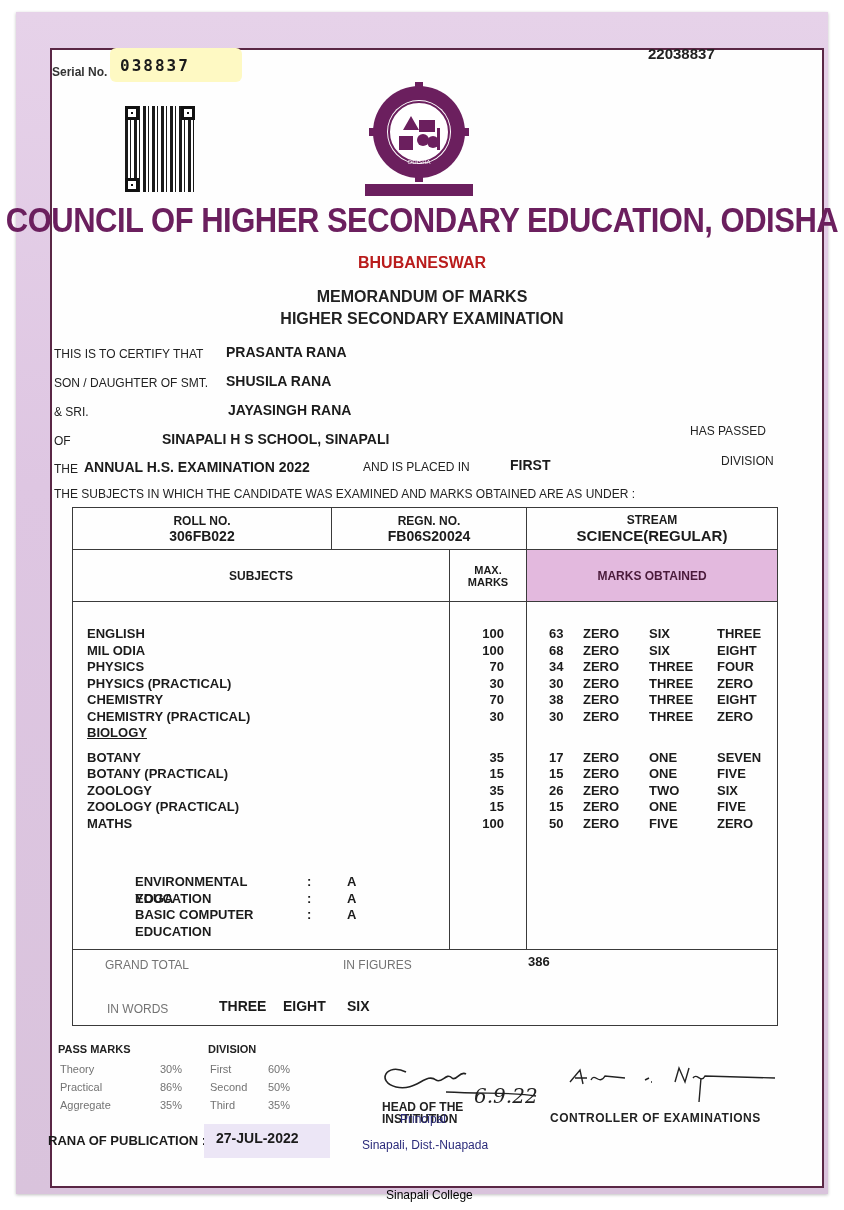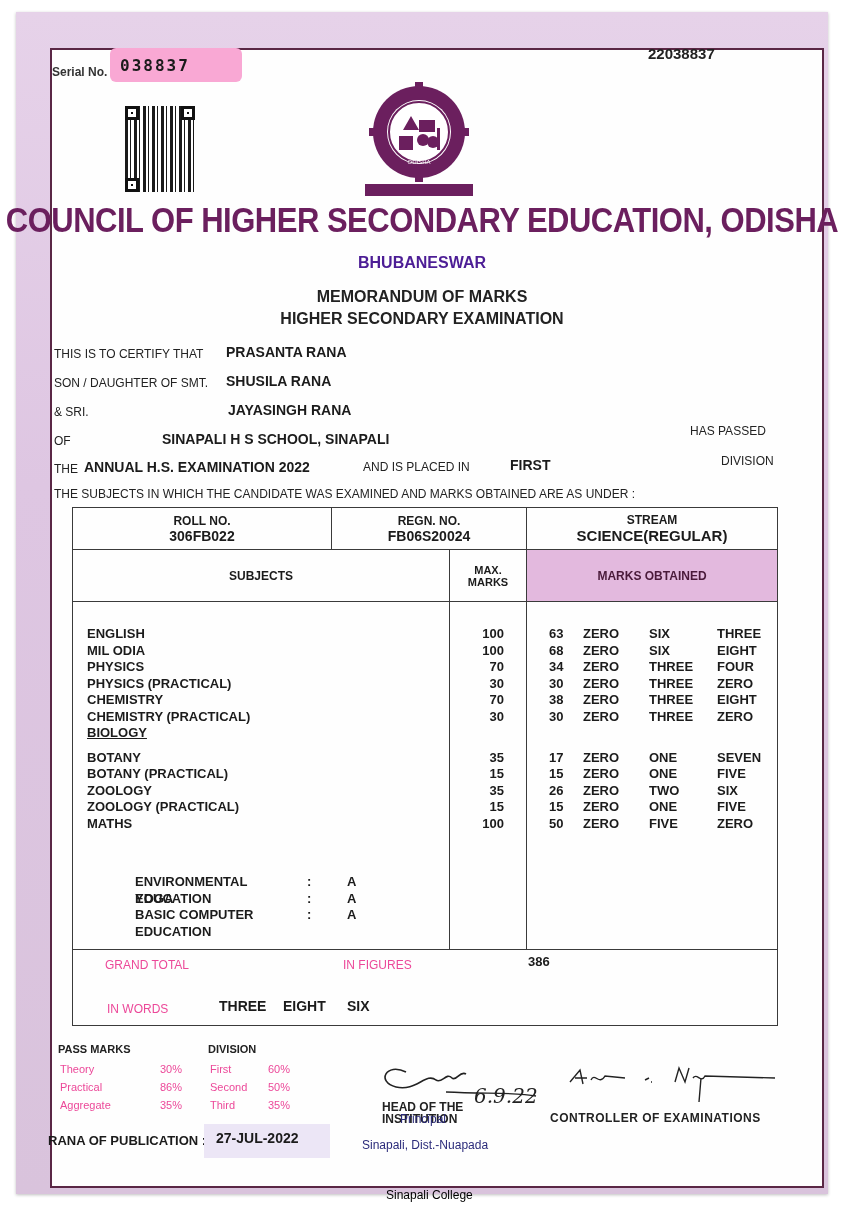--- a/index.html
+++ b/index.html
@@ -17,60 +17,60 @@
   .inner {
     position:absolute; left:34px; top:36px; width:774px; height:1140px;
     background:#fefefe;
     border:2px solid #5a2745;
     box-sizing:border-box;
   }
   .abs { position:absolute; }
   .serial-label { left:52px; top:65px; font-size:12px; font-weight:bold; color:#333; }
   .serial-box {
     left:110px; top:48px; width:132px; height:34px; border-radius:6px;
-    background:#f9a8d4; box-sizing:border-box; padding:8px 0 0 10px;
+    background:#fef9c3; box-sizing:border-box; padding:8px 0 0 10px;
     font-family:"DejaVu Sans Mono", monospace; font-weight:bold; font-size:16px; letter-spacing:2px; color:#1a1a1a;
   }
   .docno { left:648px; top:45px; font-size:15px; font-weight:bold; color:#222; }
   .qr {
     left:125px; top:106px; width:70px; height:86px;
     background-color:#fff;
     background-image:
       repeating-linear-gradient(90deg, #1a1a1a 0 3px, transparent 3px 5px, #1a1a1a 5px 6px, transparent 6px 9px),
       repeating-linear-gradient(0deg, transparent 0 2px, rgba(255,255,255,0.8) 2px 4px, transparent 4px 7px);
   }
   .qr .finder { position:absolute; width:14px; height:14px; border:3px solid #111; background:#fff; box-sizing:border-box; }
   .qr .finder::after { content:""; position:absolute; left:3px; top:3px; width:2px; height:2px; background:#111; }
   .logo { left:363px; top:80px; width:112px; height:118px; }
   .title {
     left:0; width:844px; top:202px; text-align:center;
     font-size:31px; font-weight:bold; color:#6b1f5e; letter-spacing:-0.5px;
     transform:scaleY(1.15); font-family:"Liberation Sans Narrow","Liberation Sans", sans-serif;
   }
-  .subtitle { left:0; width:844px; top:254px; text-align:center; font-size:16px; font-weight:bold; color:#4c1d95; }
+  .subtitle { left:0; width:844px; top:254px; text-align:center; font-size:16px; font-weight:bold; color:#b91c1c; }
   .memo { left:0; width:844px; top:286px; text-align:center; font-size:16px; font-weight:bold; color:#222; line-height:22px; }
   .lbl { font-size:12px; color:#222; }
   .val { font-size:14px; font-weight:bold; color:#1b1b1b; }
   table.grid { position:absolute; left:72px; top:507px; width:706px; border-collapse:collapse; }
   .grid td { border:1.5px solid #3a3a3a; }
   .hdr-row td { text-align:center; font-size:12px; font-weight:bold; vertical-align:middle; }
   .marks-hdr { background:#e3b9de; color:#4a1a3a; }
   .subj-cell { font-size:13px; font-weight:bold; vertical-align:top; padding:0; }
   .row-line { height:16.5px; line-height:16.5px; white-space:nowrap; }
   .biology { text-decoration:underline; }
   .maxcol { text-align:right; padding-right:22px; }
   .obt { display:flex; }
   .obt span:nth-child(1){ width:56px; padding-left:22px; box-sizing:border-box; }
   .obt span:nth-child(2){ width:66px; }
   .obt span:nth-child(3){ width:68px; }
   .obt span:nth-child(4){ width:60px; }
   .grade { display:flex; font-size:13px; font-weight:bold; height:16.5px; line-height:16.5px; }
   .grade span:nth-child(1){ width:220px; padding-left:48px; box-sizing:border-box; }
   .grade span:nth-child(2){ width:40px; }
-  .small { font-size:11px; color:#ec4899; }
+  .small { font-size:11px; color:#737373; }
   .pm-head { font-size:11px; font-weight:bold; color:#222; }
   .sig { font-family:"DejaVu Serif", serif; font-style:italic; color:#222; }
 </style>
 </head>
 <body>
 
 <div class="paper">
   <div class="inner"></div>
 </div>
 

